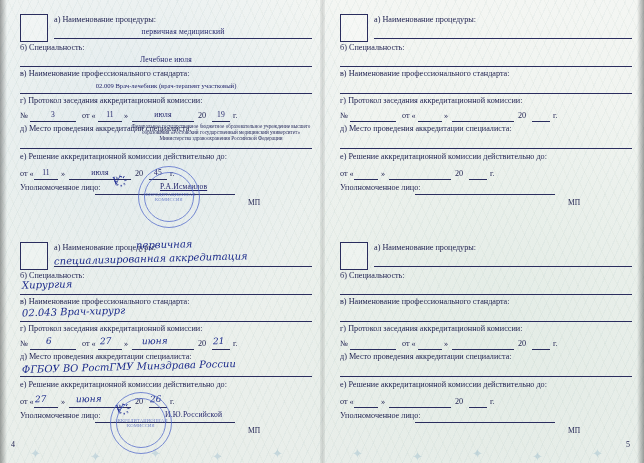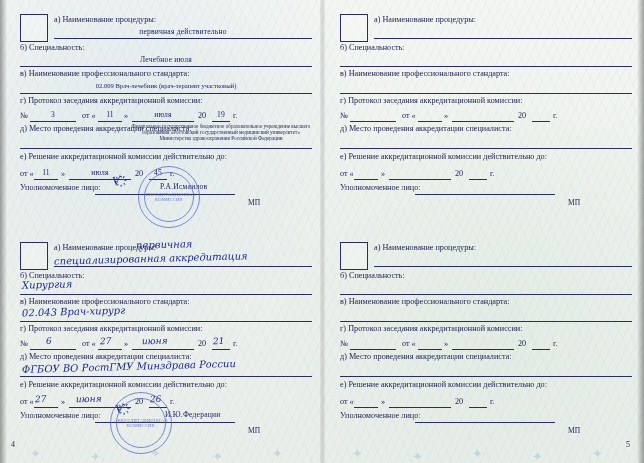--- a/index.html
+++ b/index.html
@@ -155,21 +155,21 @@
   <div class="star" style="left:352px; top:446px;">✦</div>
   <div class="star" style="left:412px; top:449px;">✦</div>
   <div class="star" style="left:472px; top:446px;">✦</div>
   <div class="star" style="left:532px; top:449px;">✦</div>
   <div class="star" style="left:592px; top:446px;">✦</div>
 
   <div class="block left top">
     <div class="photo-box"></div>
     <div class="hdr-label">а) Наименование процедуры:</div>
     <div class="line" style="left:34px; top:24px; width:258px;"></div>
-    <div class="fill print" style="left:34px; top:14px; width:258px;">первичная действительно</div>
+    <div class="fill print" style="left:34px; top:14px; width:258px;">первичная медицинский</div>
 
     <div class="lbl" style="top:30px;">б) Специальность:</div>
     <div class="line" style="left:0; top:52px; width:292px;"></div>
     <div class="fill print" style="left:0; top:42px; width:292px;">Лечебное июля</div>
 
     <div class="lbl" style="top:56px;">в) Наименование профессионального стандарта:</div>
     <div class="line" style="left:0; top:79px; width:292px;"></div>
     <div class="fill" style="left:0; top:69px; width:292px; font-size:6.6px;">02.009 Врач-лечебник (врач-терапевт участковый)</div>
 
     <div class="lbl" style="top:83px;">г) Протокол заседания аккредитационной комиссии:</div>
@@ -199,21 +199,21 @@
     <div class="lbl" style="top:156px; left:41px;">»</div>
     <div class="line" style="left:49px; top:165px; width:62px;"></div>
     <div class="fill print" style="left:49px; top:155px; width:62px;">июля</div>
     <div class="lbl" style="top:156px; left:115px;">20</div>
     <div class="line" style="left:129px; top:165px; width:18px;"></div>
     <div class="fill print" style="left:129px; top:155px; width:18px;">45</div>
     <div class="lbl" style="top:156px; left:150px;">г.</div>
 
     <div class="lbl" style="top:170px;">Уполномоченное лицо:</div>
     <div class="line" style="left:75px; top:180px; width:140px;"></div>
-    <div class="fill print" style="left:140px; top:169px; width:80px; text-align:left;">Р.А.Исмаилов</div>
+    <div class="fill print" style="left:140px; top:169px; width:80px; text-align:left;text-decoration:underline;">Р.А.Исмаилов</div>
     <div class="sig" style="left:92px; top:160px;">Ѵ҉</div>
     <div class="mp" style="left:228px; top:185px;">МП</div>
 
     <div class="stamp" style="left:118px; top:152px; width:62px; height:62px;">
       <div class="inner"></div>
       <div class="txt">АККРЕДИТАЦИОННАЯ КОМИССИЯ</div>
     </div>
   </div>
 
   <div class="block left bottom">
@@ -257,21 +257,21 @@
     <div class="lbl" style="top:156px; left:41px;">»</div>
     <div class="line" style="left:49px; top:165px; width:62px;"></div>
     <div class="hand small" style="left:56px; top:153px;">июня</div>
     <div class="lbl" style="top:156px; left:115px;">20</div>
     <div class="line" style="left:129px; top:165px; width:18px;"></div>
     <div class="hand small" style="left:130px; top:153px;">26</div>
     <div class="lbl" style="top:156px; left:150px;">г.</div>
 
     <div class="lbl" style="top:170px;">Уполномоченное лицо:</div>
     <div class="line" style="left:75px; top:180px; width:140px;"></div>
-    <div class="fill print" style="left:145px; top:169px; width:90px; text-align:left;">И.Ю.Федерации</div>
+    <div class="fill print" style="left:145px; top:169px; width:90px; text-align:left;">И.Ю.Российской</div>
     <div class="sig" style="left:95px; top:160px;">Ѵ҉</div>
     <div class="mp" style="left:228px; top:185px;">МП</div>
 
     <div class="stamp" style="left:90px; top:150px; width:62px; height:62px;">
       <div class="inner"></div>
       <div class="txt">АККРЕДИТАЦИОННАЯ КОМИССИЯ</div>
     </div>
   </div>
 
   <div class="block right top">

